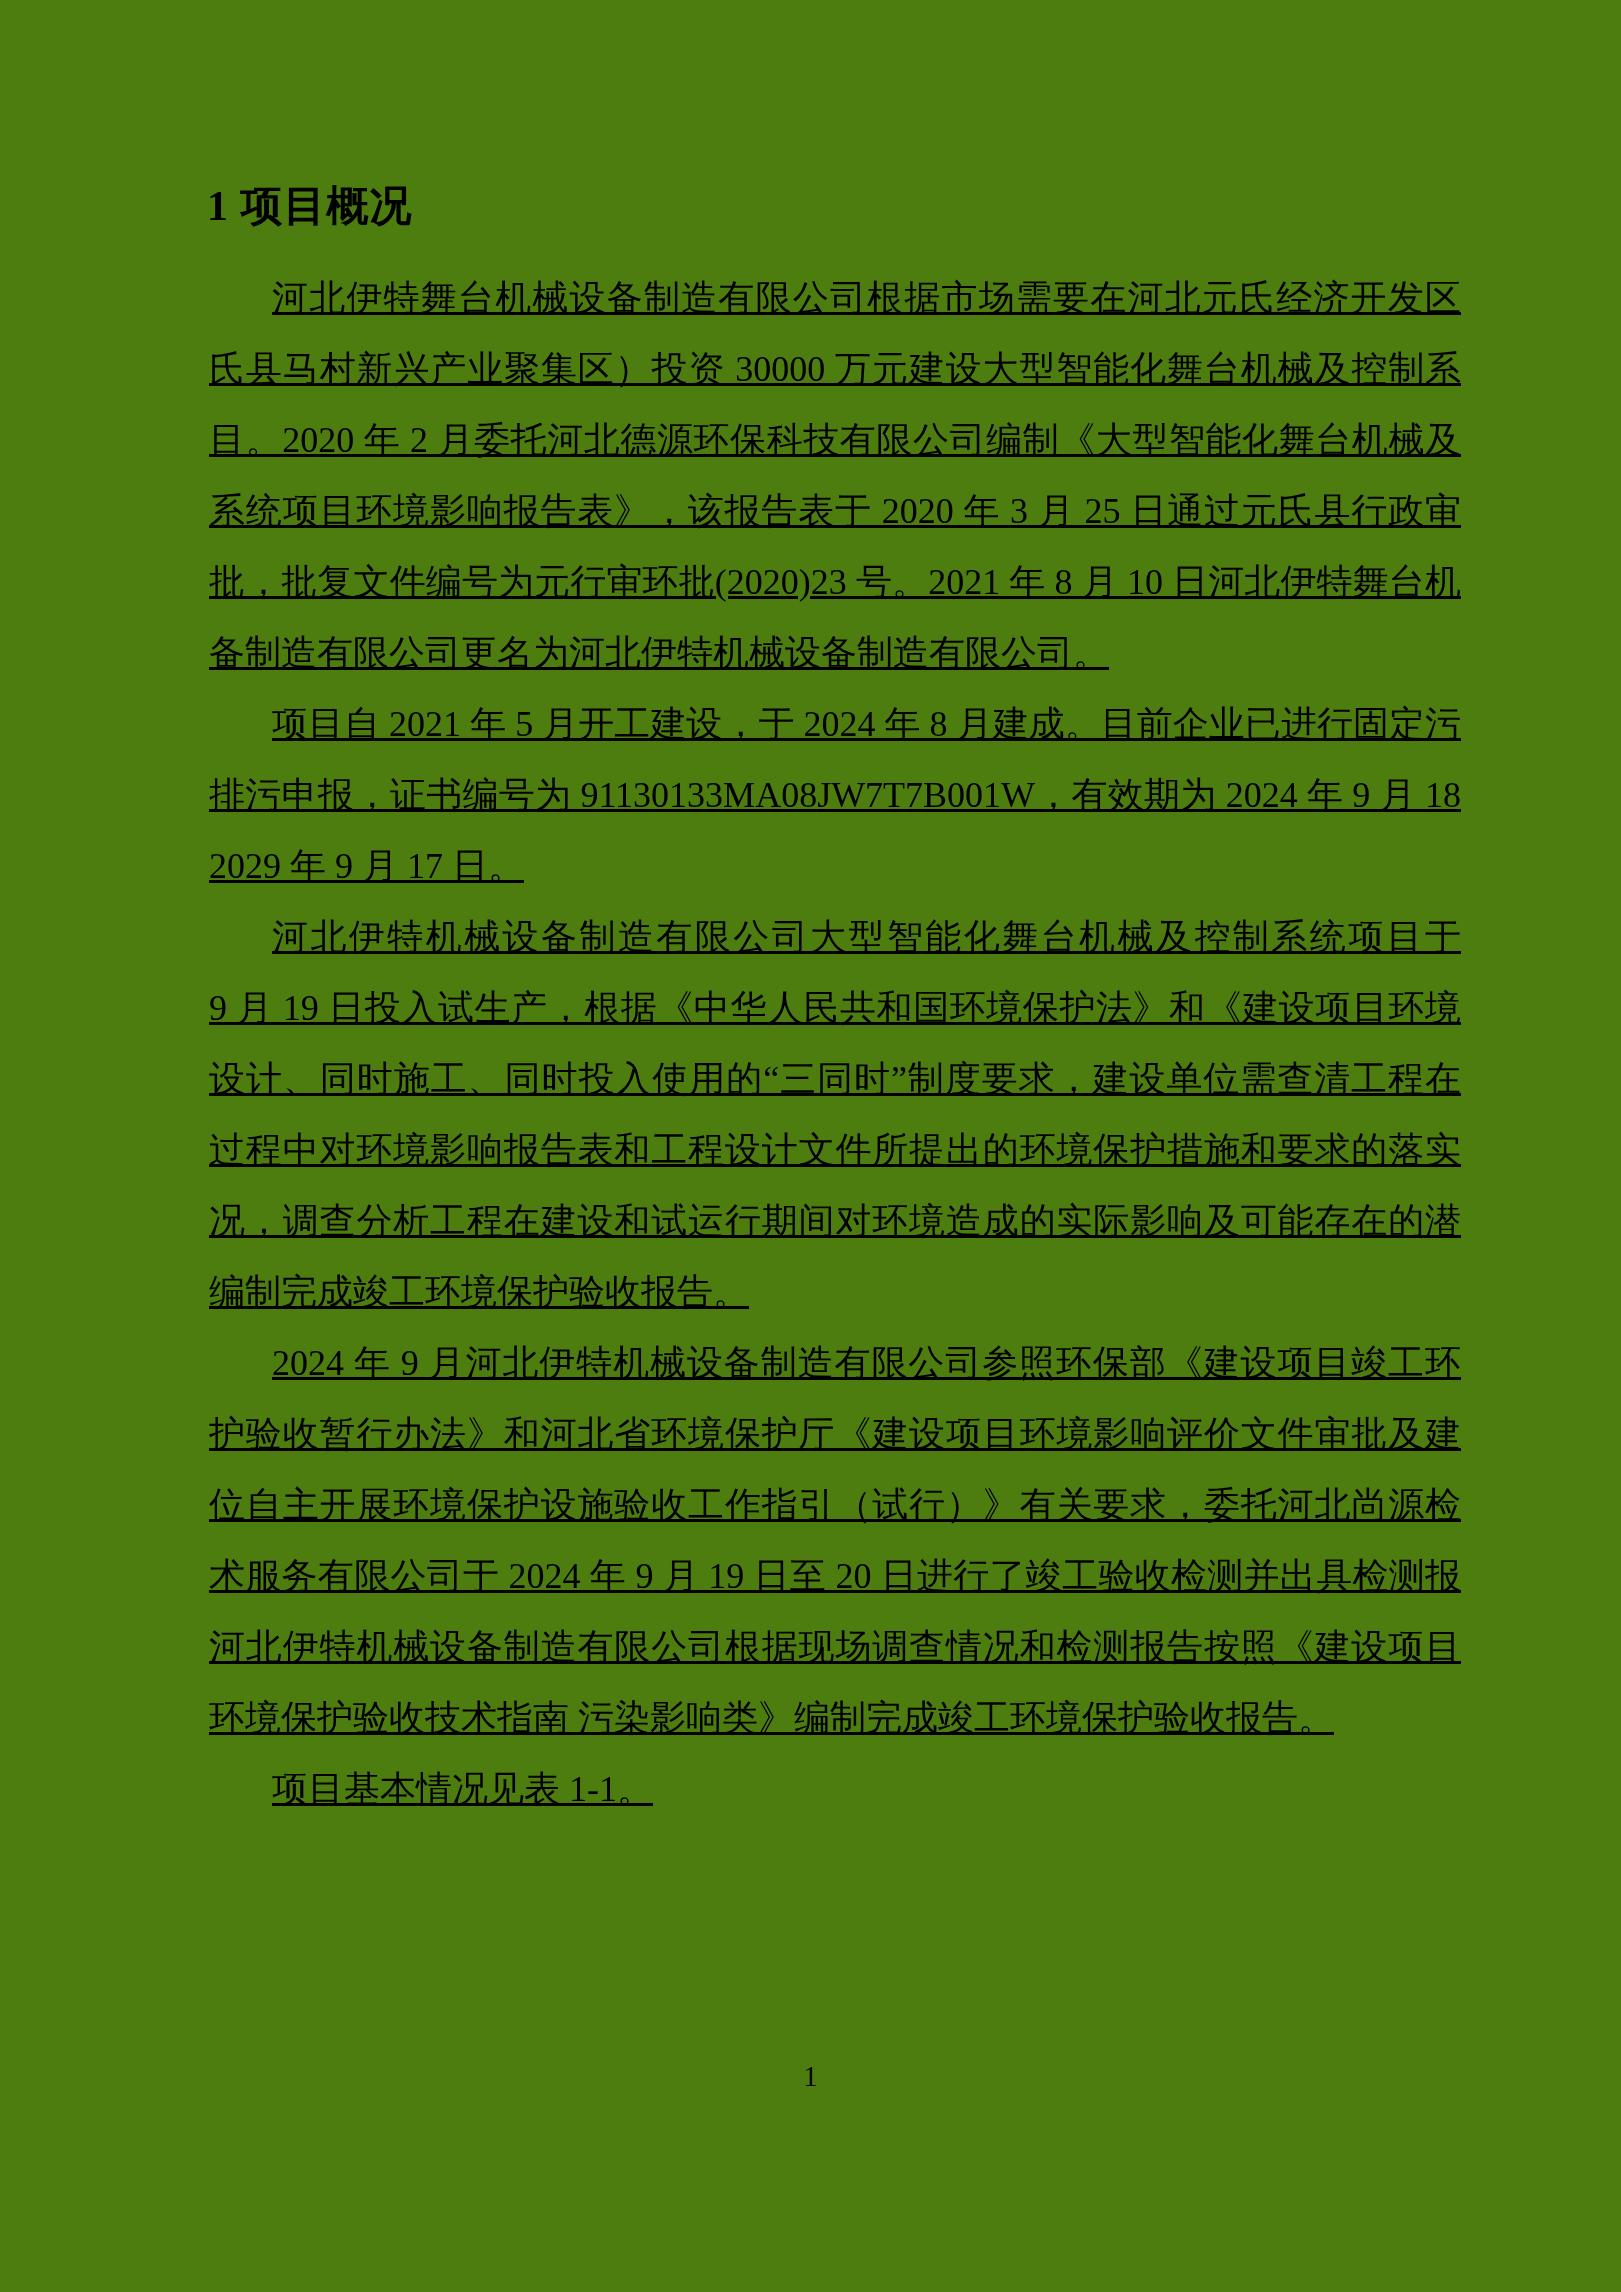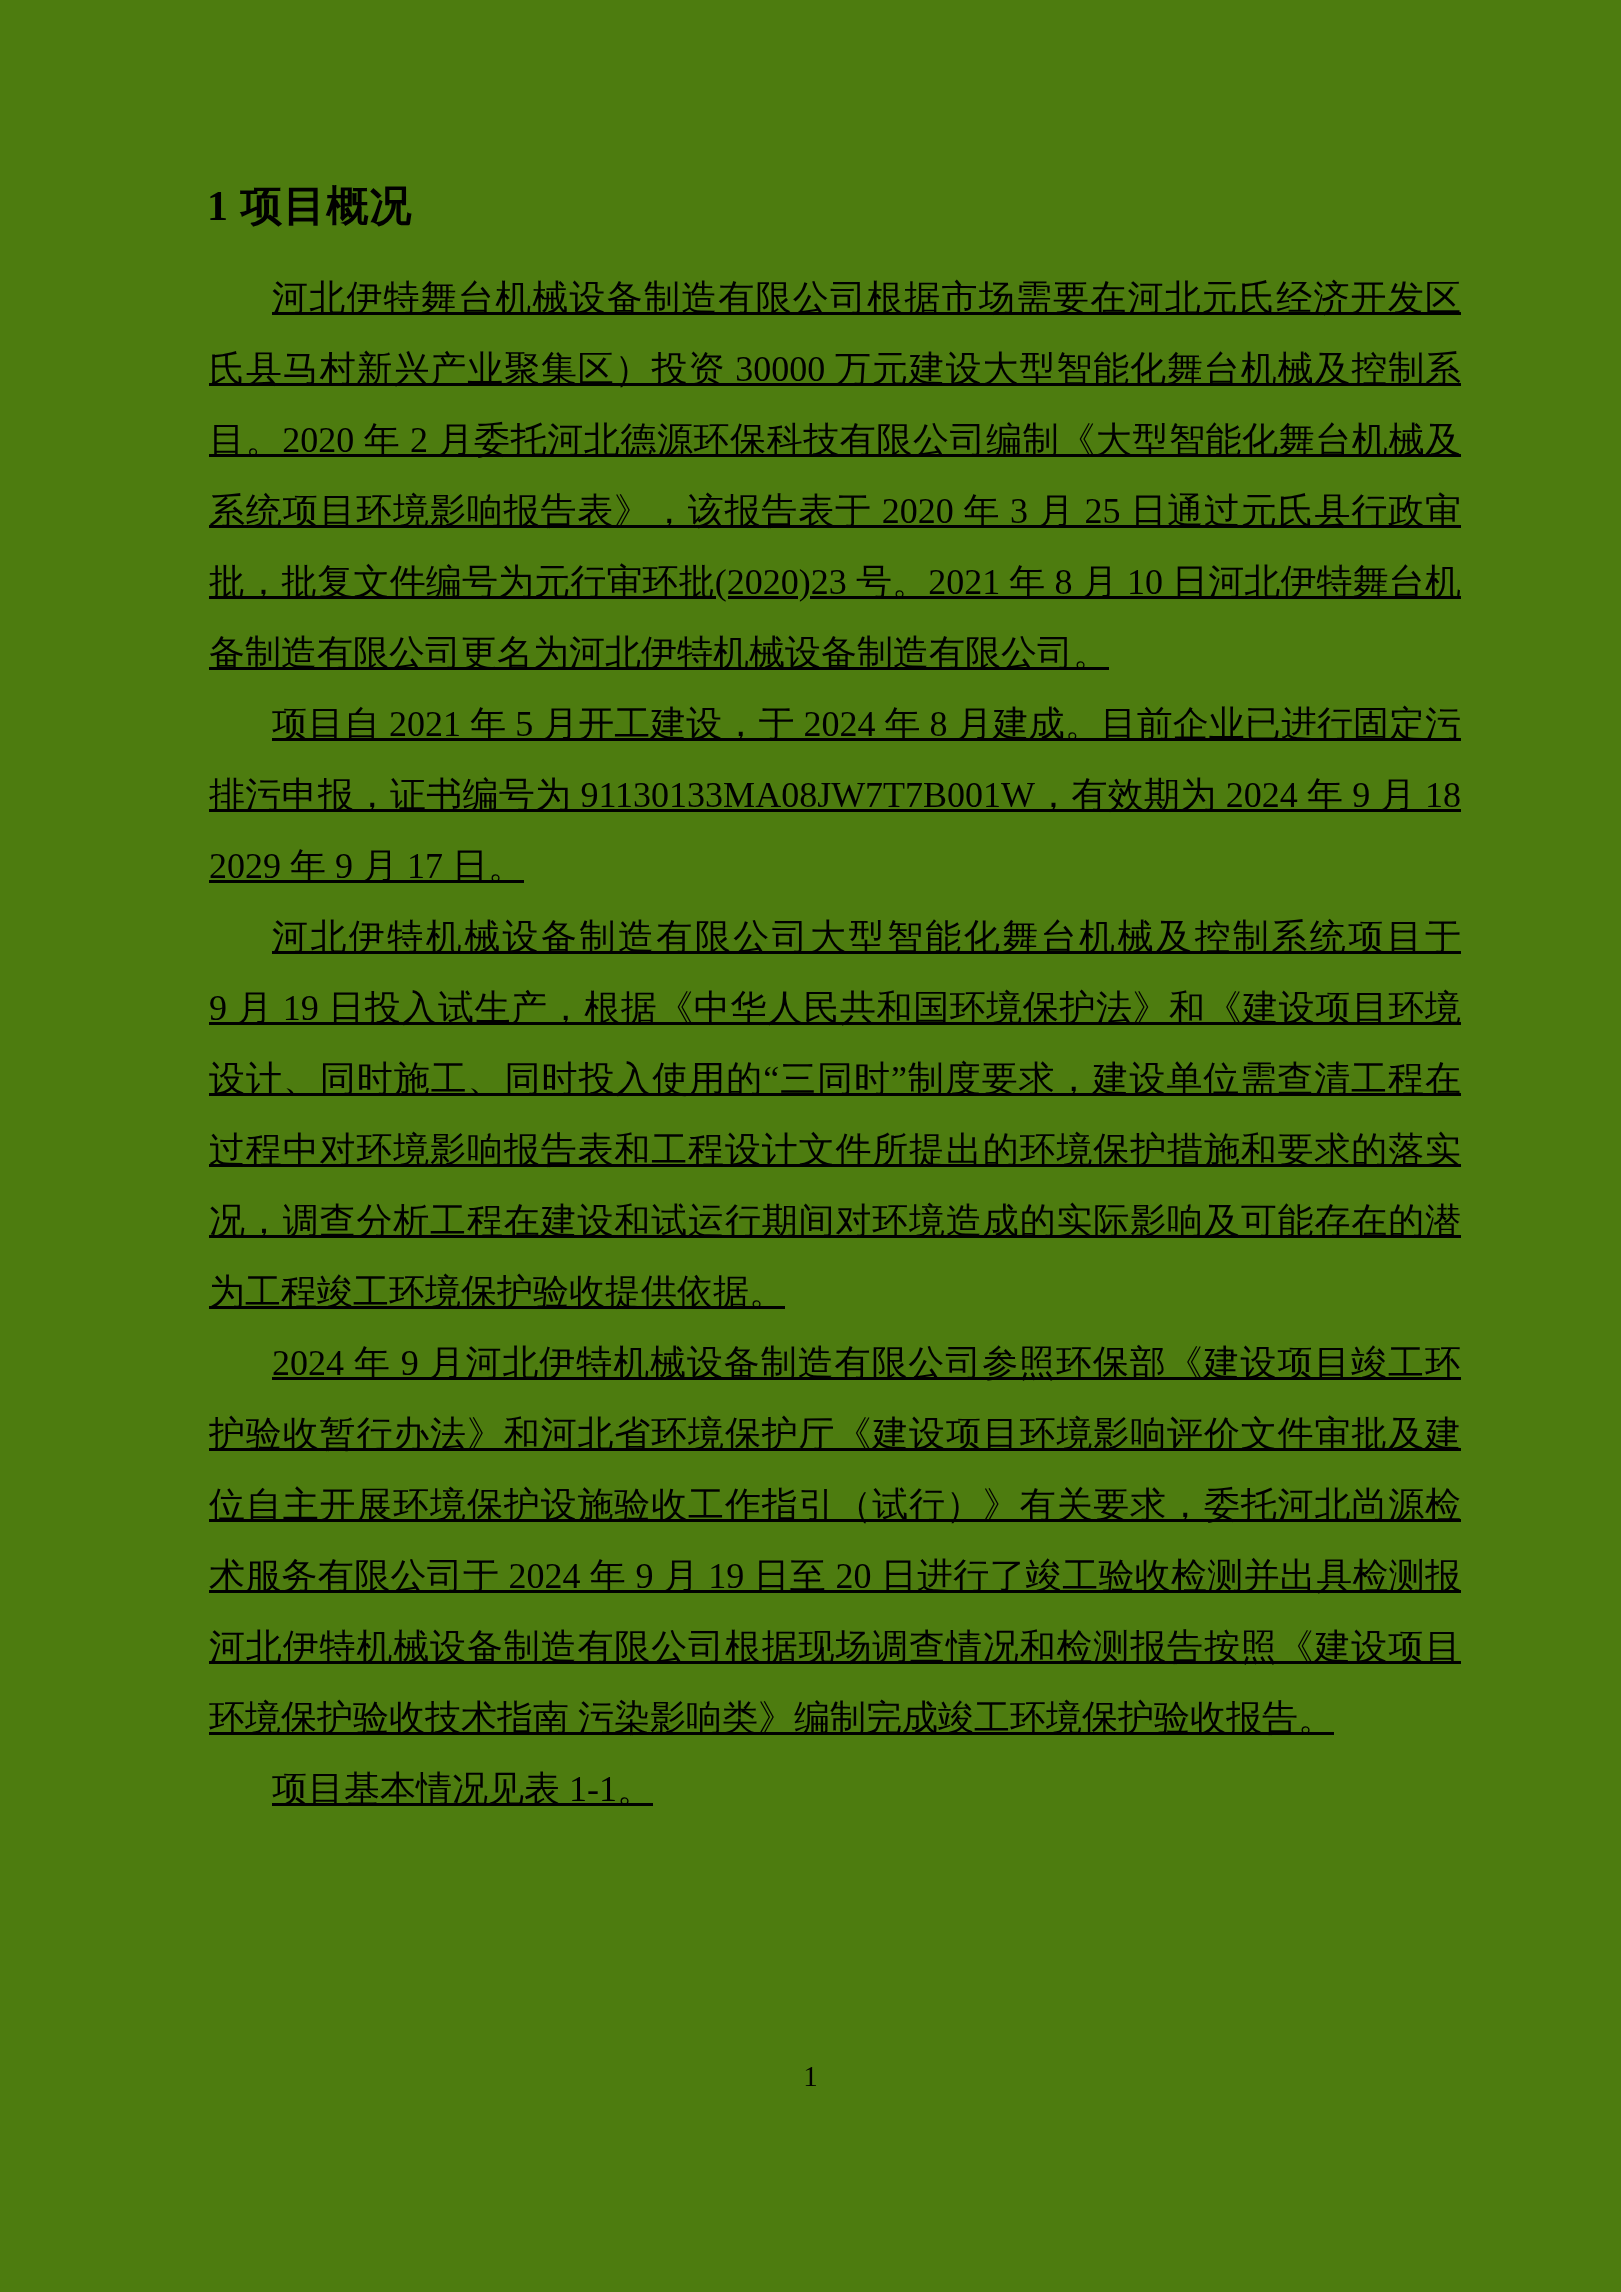--- a/index.html
+++ b/index.html
@@ -76,21 +76,21 @@
 
     <div class="line indent">项目自 2021 年 5 月开工建设，于 2024 年 8 月建成。目前企业已进行固定污染源</div>
     <div class="line">排污申报，证书编号为 91130133MA08JW7T7B001W，有效期为 2024 年 9 月 18 日至</div>
     <div class="line para-end">2029 年 9 月 17 日。</div>
 
     <div class="line indent">河北伊特机械设备制造有限公司大型智能化舞台机械及控制系统项目于 2024 年</div>
     <div class="line">9 月 19 日投入试生产，根据《中华人民共和国环境保护法》和《建设项目环境保护</div>
     <div class="line">设计、同时施工、同时投入使用的“三同时”制度要求，建设单位需查清工程在施工</div>
     <div class="line">过程中对环境影响报告表和工程设计文件所提出的环境保护措施和要求的落实情</div>
     <div class="line">况，调查分析工程在建设和试运行期间对环境造成的实际影响及可能存在的潜在影</div>
-    <div class="line para-end">为工程竣工环境保护验收提供依据。</div>
+    <div class="line para-end">编制完成竣工环境保护验收报告。</div>
 
     <div class="line indent">2024 年 9 月河北伊特机械设备制造有限公司参照环保部《建设项目竣工环境保</div>
     <div class="line">护验收暂行办法》和河北省环境保护厅《建设项目环境影响评价文件审批及建设单</div>
     <div class="line">位自主开展环境保护设施验收工作指引（试行）》有关要求，委托河北尚源检测技</div>
     <div class="line">术服务有限公司于 2024 年 9 月 19 日至 20 日进行了竣工验收检测并出具检测报告。</div>
     <div class="line">河北伊特机械设备制造有限公司根据现场调查情况和检测报告按照《建设项目竣工</div>
     <div class="line para-end">环境保护验收技术指南 污染影响类》编制完成竣工环境保护验收报告。</div>
 
     <div class="line indent para-end">项目基本情况见表 1-1。</div>
   </div>

